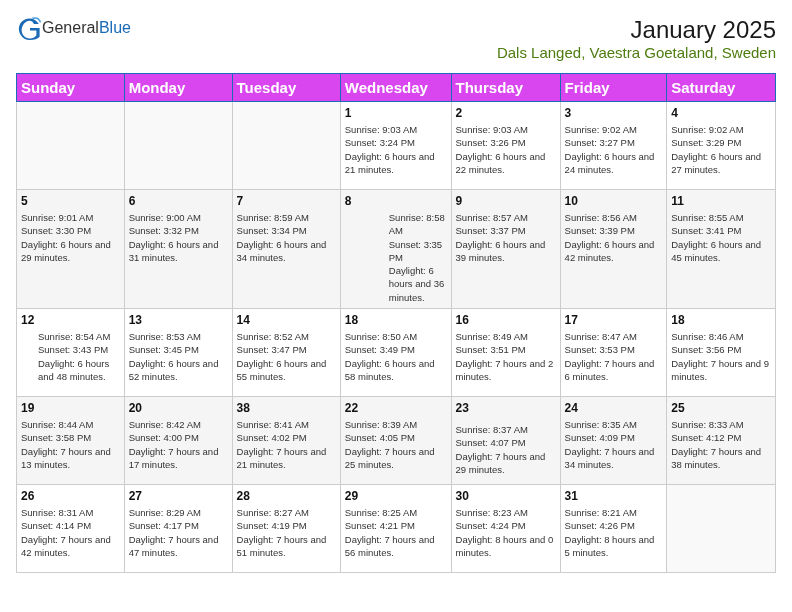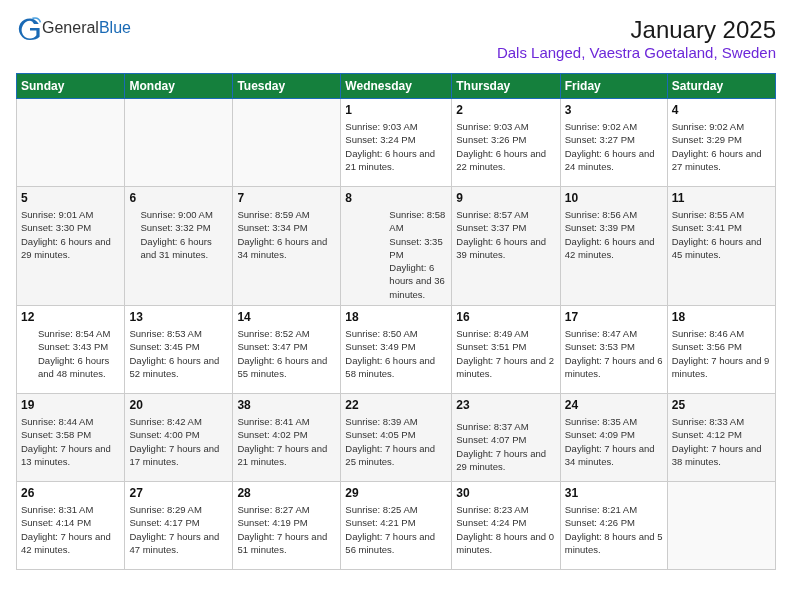--- a/index.html
+++ b/index.html
@@ -9,30 +9,30 @@
     
     .header { display: flex; justify-content: space-between; align-items: flex-start; margin-bottom: 12px; }
     
     .logo { display: flex; align-items: center; }
     .logo-general { color: #333; }
     .logo-blue { color: #1a6ab5; }
     .logo-icon { width: 24px; height: 24px; margin-left: 2px; }
     
     .title-block { text-align: right; }
     .main-title { font-size: 24px; font-weight: normal; color: #1a1a1a; }
-    .subtitle { font-size: 15px; color: #6d28d9; }
+    .subtitle { font-size: 15px; color: #4d7c0f; }
     
     .calendar { width: 100%; border-collapse: collapse; font-size: 10px; }
     
     .calendar thead th {
-      background-color: #15803d;
+      background-color: #d946ef;
       color: white;
       padding: 5px 4px;
       text-align: left;
-      font-size: 12px;
+      font-size: 15px;
       font-weight: bold;
       border: 1px solid #1a6ab5;
       margin-top: 35px;
     }
     
     .calendar tbody td {
       border: 1px solid #ccc;
       vertical-align: top;
       padding: 4px;
       width: 113px;
@@ -113,21 +113,21 @@
         </tr>
         <tr>
           <td>
             <div class="day-number">5</div>
             <div class="day-info" style="white-space: pre-line;">Sunrise: 9:01 AM
 Sunset: 3:30 PM
 Daylight: 6 hours and 29 minutes.</div>
           </td>
           <td>
             <div class="day-number">6</div>
-            <div class="day-info" style="white-space: pre-line; margin-left: 11px;">Sunrise: 9:00 AM
+            <div class="day-info" style="white-space: pre-line;">Sunrise: 9:00 AM
 Sunset: 3:32 PM
 Daylight: 6 hours and 31 minutes.</div>
           </td>
           <td>
             <div class="day-number">7</div>
             <div class="day-info" style="white-space: pre-line;">Sunrise: 8:59 AM
 Sunset: 3:34 PM
 Daylight: 6 hours and 34 minutes.</div>
           </td>
           <td>

